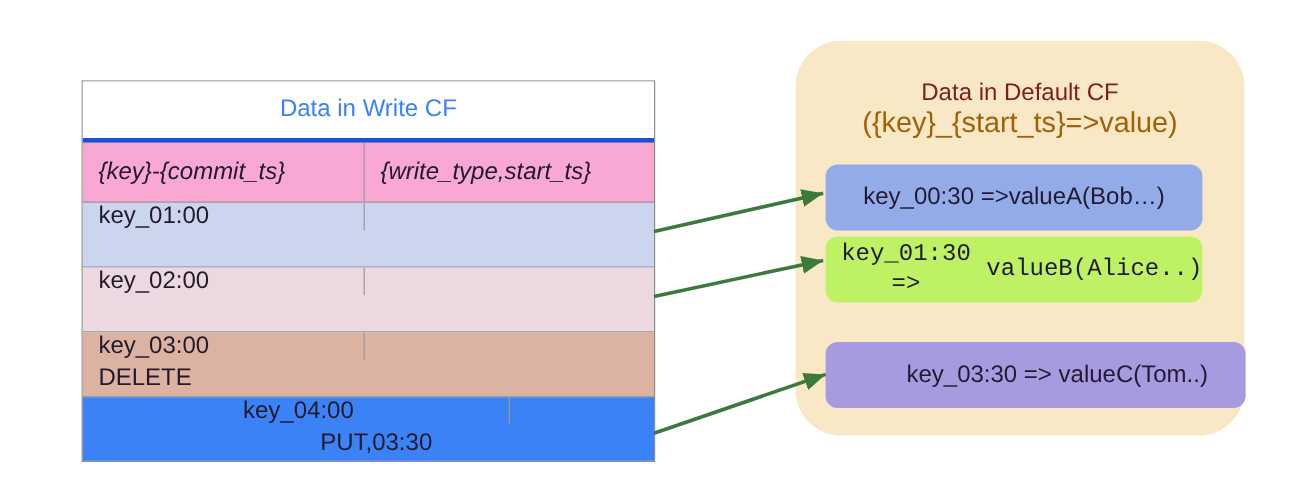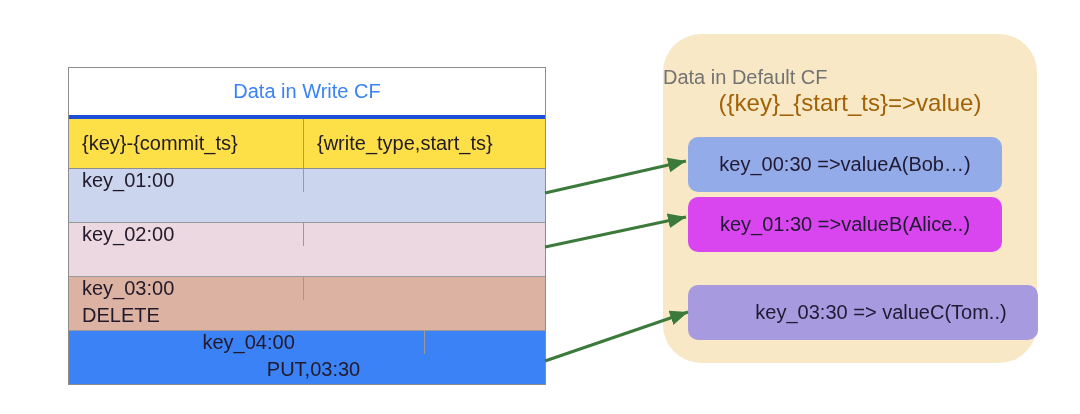--- a/index.html
+++ b/index.html
@@ -32,21 +32,22 @@
     justify-content: center;
     font-size: 20px;
     color: #3b82f6;
     border-bottom: 4px solid #1d4ed8;
     background: #ffffff;
   }
   .wt-header {
     display: flex;
     height: 49px;
     border-bottom: 1px solid #8d8d8d;
-    background: #fde047;
+    background: #f9a8d4;
+    font-style: italic;
   }
   .wt-row {
     display: flex;
     height: 53px;
     border-bottom: 1px solid #9a9a9a;
     flex-direction: column;
   }
   .wt-row:last-child {
     border-bottom: none;
   }
@@ -72,23 +73,24 @@
   .default-panel {
     position: absolute;
     left: 663px;
     top: 34px;
     width: 374px;
     height: 329px;
     border-radius: 38px;
   }
   .dp-title {
     margin-top: 30px;
+    text-align: center;
     font-size: 20px;
     line-height: 26px;
-    color: #737373;
+    color: #7f1d1d;
   }
   .dp-subtitle {
     text-align: center;
     font-size: 24px;
     line-height: 26px;
     color: #a16207;
   }
   .dp-box {
     position: absolute;
     left: 25px;
@@ -142,21 +144,21 @@
 </div>
 
 <div class="default-panel" style="background-color: rgb(248, 232, 198);">
   <div class="dp-title">Data in Default CF</div>
   <div class="dp-subtitle">({key}_{start_ts}=&gt;value)</div>
 
   <div class="dp-box dp-box-1" style="background-color: rgb(148, 171, 233);">
     <div>key_00:30 =&gt;</div>
     <div>valueA(Bob…)</div>
   </div>
-  <div class="dp-box dp-box-2" style="background-color: #d946ef;">
+  <div class="dp-box dp-box-2" style="background-color: #bef264; font-family: Liberation Mono, monospace;">
     <div>key_01:30 =&gt;</div>
     <div>valueB(Alice..)</div>
   </div>
   <div class="dp-box dp-box-3" style="background-color: rgb(168, 154, 222);">
     <div>key_03:30 =&gt; value</div>
     <div>C(Tom..)</div>
   </div>
 </div>
 
 <svg class="arrows" width="1080" height="414" viewBox="0 0 1080 414">

